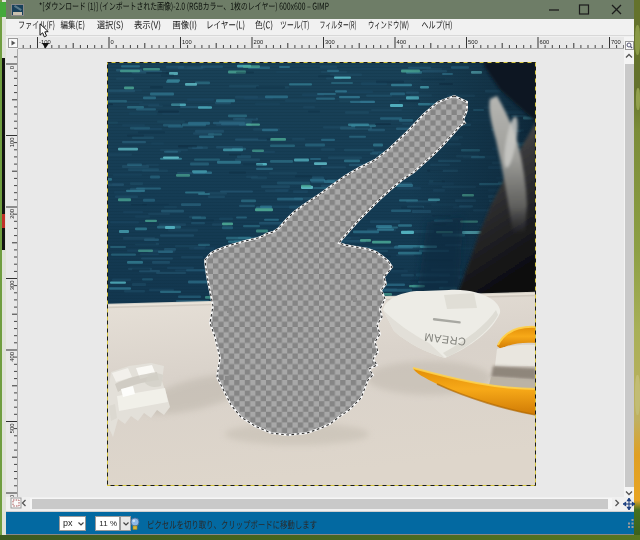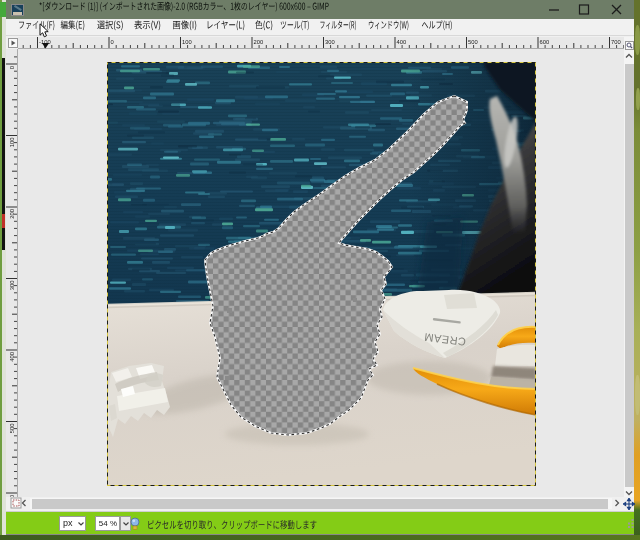--- a/index.html
+++ b/index.html
@@ -1111,28 +1111,28 @@
               <line x1="6" y1="2" x2="6" y2="10"></line>
               <line x1="2" y1="6" x2="10" y2="6"></line>
               <polygon points="6,0.2 7.5,2.6 4.5,2.6"></polygon>
               <polygon points="6,11.8 7.5,9.4 4.5,9.4"></polygon>
               <polygon points="0.2,6 2.6,4.5 2.6,7.5"></polygon>
               <polygon points="11.8,6 9.4,4.5 9.4,7.5"></polygon>
             </g>
           </svg>
         </div>
  </div>
- <div class="abs" style="left:0;top:511px;width:628px;height:23px;background:#84cc16;border-top:1px solid #cfcfcf">
+ <div class="abs" style="left:0;top:511px;width:628px;height:23px;background:#0369a1;border-top:1px solid #cfcfcf">
    <div class="abs" style="left:53px;top:4px;width:27px;height:15px;background:#fff;border:1px solid #9a9a9a;font-size:9px;color:#222;padding-left:3px;line-height:13px">px</div>
    <div class="abs" style="left:71px;top:9px">
           <svg width="8" height="6" viewBox="0 0 8 6">
             <polyline points="1.5,1.5 4,4 6.5,1.5" fill="none" stroke="#444" stroke-width="1.2"></polyline>
           </svg>
         </div>
-   <div class="abs" style="left:89px;top:4px;width:25px;height:15px;background:#fff;border:1px solid #9a9a9a;font-size:8px;color:#222;text-align:right;padding-right:2px;line-height:13px;white-space:nowrap;overflow:hidden">54 %</div>
+   <div class="abs" style="left:89px;top:4px;width:25px;height:15px;background:#fff;border:1px solid #9a9a9a;font-size:8px;color:#222;text-align:right;padding-right:2px;line-height:13px;white-space:nowrap;overflow:hidden">11 %</div>
    <div class="abs" style="left:114px;top:4px;width:11px;height:15px;background:#e8e8e8;border:1px solid #9a9a9a"></div>
    <div class="abs" style="left:115.5px;top:9px">
           <svg width="8" height="6" viewBox="0 0 8 6">
             <polyline points="1.5,1.5 4,4 6.5,1.5" fill="none" stroke="#444" stroke-width="1.2"></polyline>
           </svg>
         </div>
    <div class="abs" style="left:124px;top:5px">
           <svg width="10" height="14" viewBox="0 0 10 14">
             <circle cx="5" cy="5" r="4" fill="#8db8e8" stroke="#4a6a96" stroke-width="0.8"></circle>
             <circle cx="3.8" cy="3.8" r="1.4" fill="#c8dff5"></circle>

